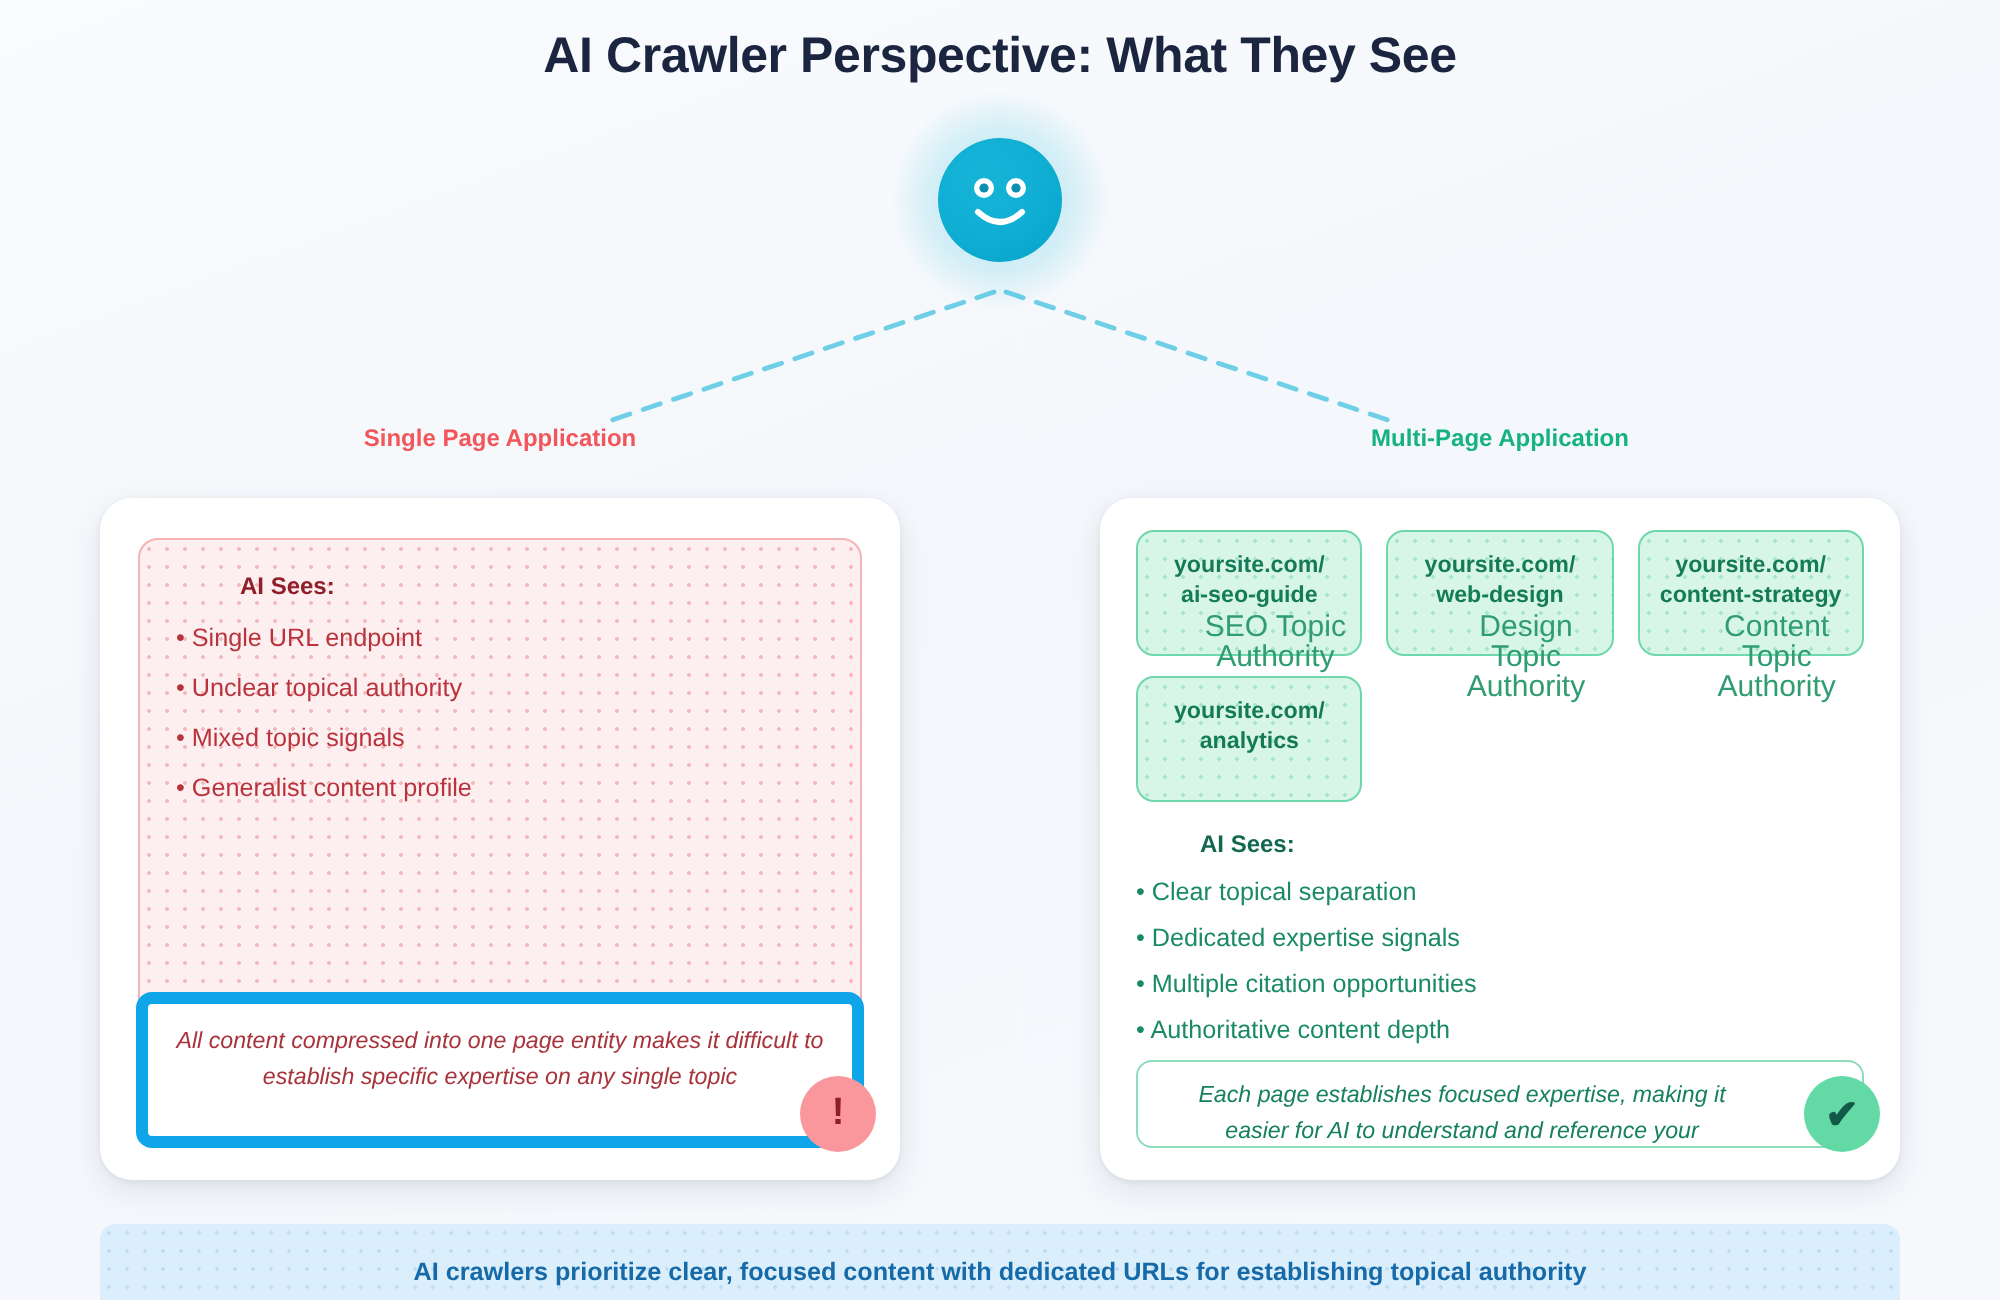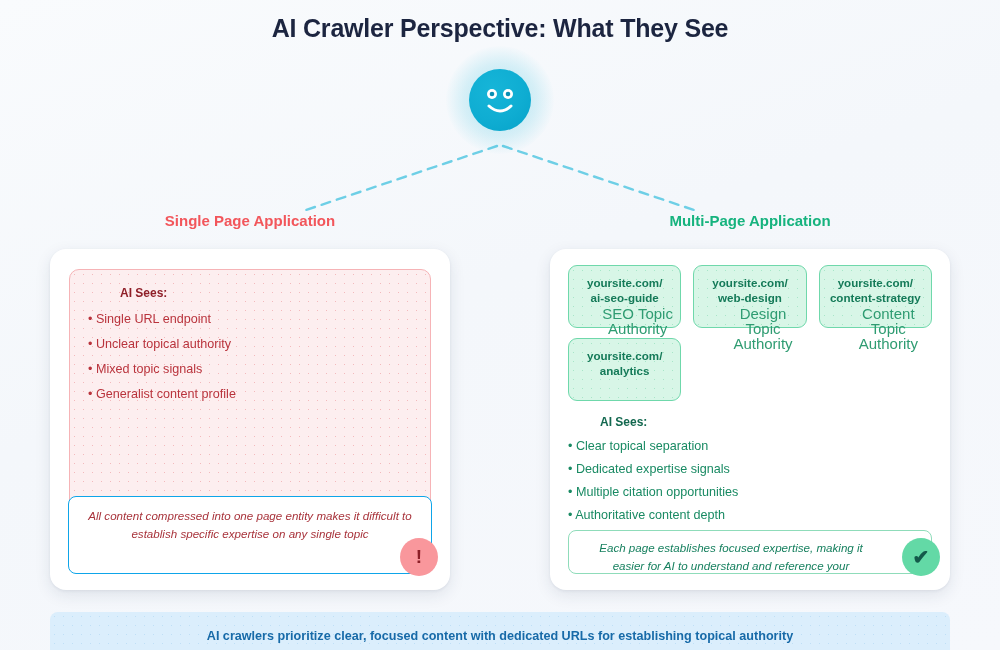--- a/index.html
+++ b/index.html
@@ -75,21 +75,21 @@
     height: 650px;
     pointer-events: none;
   }
 
   
   .col-head {
     position: absolute;
     top: 212px;
     width: 400px;
     text-align: center;
-    font-size: 15px;
+    font-size: 12px;
     font-weight: bold;
   }
   .col-head.left  { left: 50px;  color: #f2565b; }
   .col-head.right { left: 550px; color: #16b37e; }
 
   
   .card {
     position: absolute;
     top: 249px;
     width: 400px;
@@ -138,21 +138,21 @@
     margin-bottom: 4px;
   }
   .spa-panel .bullet-list li { color: #b9333c; }
 
   .note-box {
     position: absolute;
     left: 18px;
     right: 18px;
     bottom: 16px;
     box-sizing: border-box;
-    border: 1px solid #0ea5e9;
+    border: 6px solid #0ea5e9;
     border-radius: 8px;
     background: #ffffff;
     height: 78px;
     padding: 10px 14px 0 14px;
     text-align: center;
     font-style: italic;
     font-size: 11.6px;
     line-height: 18px;
     color: #a8333b;
     overflow: hidden;

